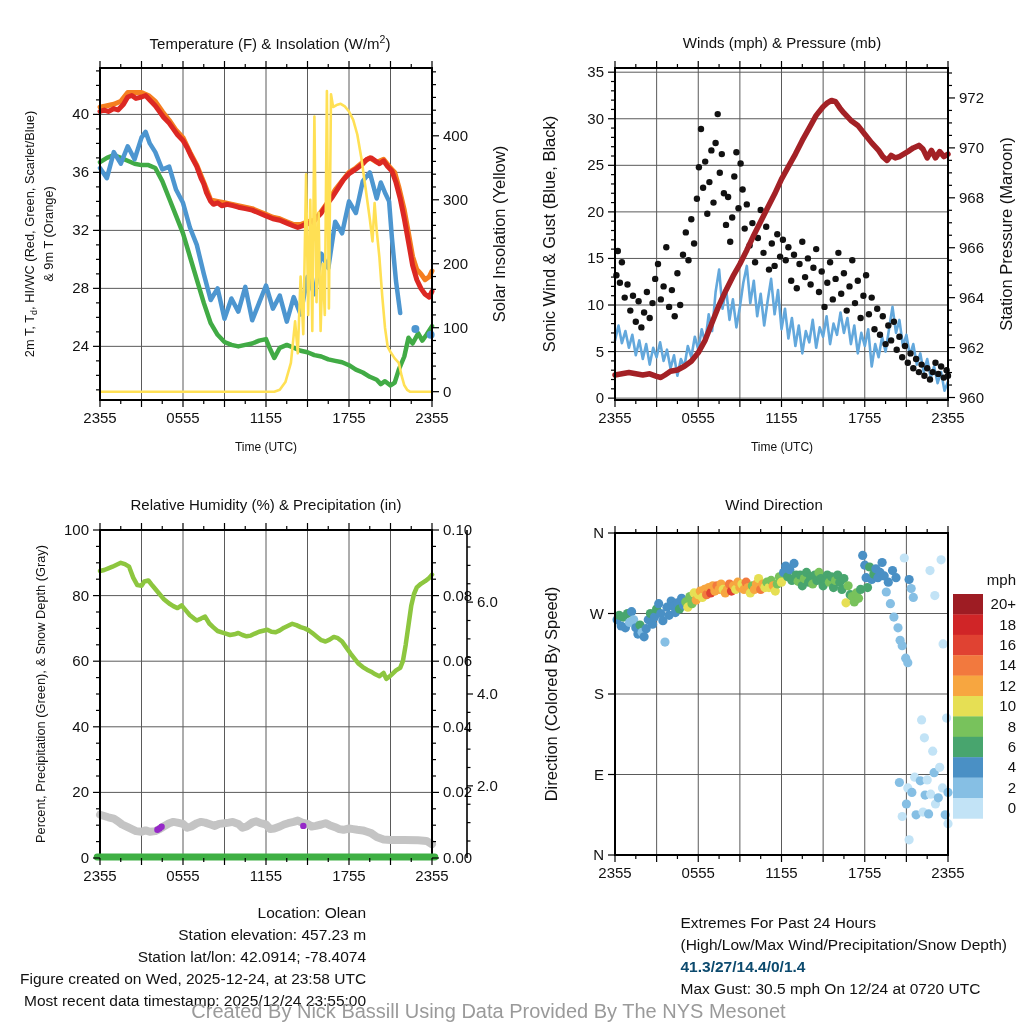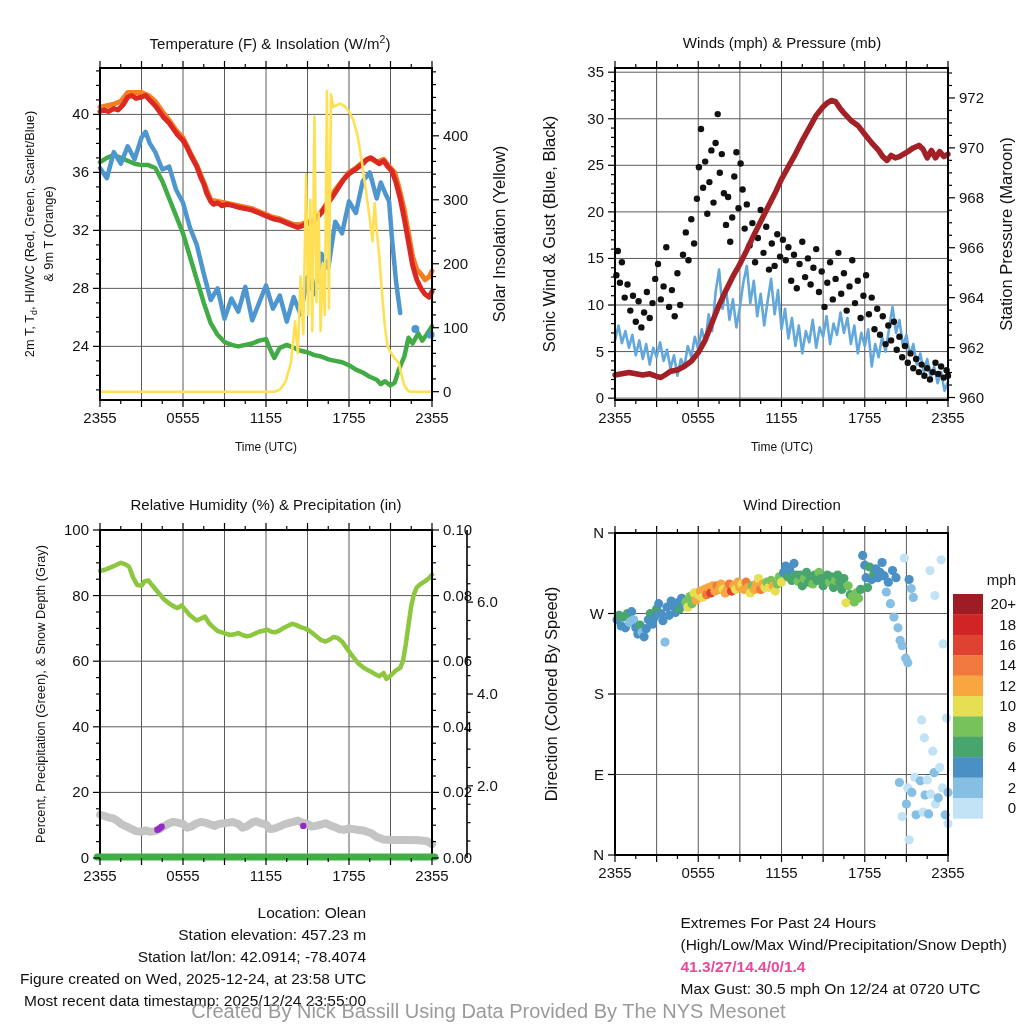--- a/index.html
+++ b/index.html
@@ -804,21 +804,21 @@
         <rect x="953" y="777.6" width="30" height="20.7" fill="#86bfe4"></rect>
         <text x="1016" y="792.8" text-anchor="end" class="cb-label">2</text>
         <rect x="953" y="798.0" width="30" height="20.7" fill="#c2e3f6"></rect>
         <text x="1016" y="813.2" text-anchor="end" class="cb-label">0</text>
       </g>
     </svg>
 
   <div class="abs ctitle" style="left:270px;top:42px"><span>Temperature (F) &amp; Insolation (W/m</span><sup>2</sup><span>)</span></div>
   <div class="abs ctitle" style="left:266px;top:504px">Relative Humidity (%) &amp; Precipitation (in)</div>
   <div class="abs ctitle" style="left:782px;top:42px">Winds (mph) &amp; Pressure (mb)</div>
-  <div class="abs ctitle" style="left:792px;top:504px">Wind Direction</div>
+  <div class="abs ctitle" style="left:774px;top:504px">Wind Direction</div>
 
   <div class="abs xlab" style="left:266px;top:447px">Time (UTC)</div>
   <div class="abs xlab" style="left:782px;top:447px">Time (UTC)</div>
 
   <div class="abs rot small" style="left:39px;top:234px">
     <div><span>2m T, T</span><sub>d</sub><span>, HI/WC (Red, Green, Scarlet/Blue)</span></div>
     <div>&amp; 9m T (Orange)</div>
   </div>
   <div class="abs rot big" style="left:499px;top:234px">Solar Insolation (Yellow)</div>
   <div class="abs rot big" style="left:549px;top:234px">Sonic Wind &amp; Gust (Blue, Black)</div>
@@ -830,18 +830,18 @@
     <div>Location: Olean</div>
     <div>Station elevation: 457.23 m</div>
     <div>Station lat/lon: 42.0914; -78.4074</div>
     <div>Figure created on Wed, 2025-12-24, at 23:58 UTC</div>
     <div>Most recent data timestamp: 2025/12/24 23:55:00</div>
   </div>
 
   <div class="abs footer footer-right" style="right:17px;top:912px">
     <div>Extremes For Past 24 Hours</div>
     <div>(High/Low/Max Wind/Precipitation/Snow Depth)</div>
-    <div class="red-vals" style="color:#ec4899">41.3/27/14.4/0/1.4</div>
+    <div class="red-vals" style="color:#0c4a6e">41.3/27/14.4/0/1.4</div>
     <div>Max Gust: 30.5 mph On 12/24 at 0720 UTC</div>
   </div>
 
   <div class="abs credit" style="left:0;top:1000px">Created By Nick Bassill Using Data Provided By The NYS Mesonet</div>
 </div>
 
 </body></html>

